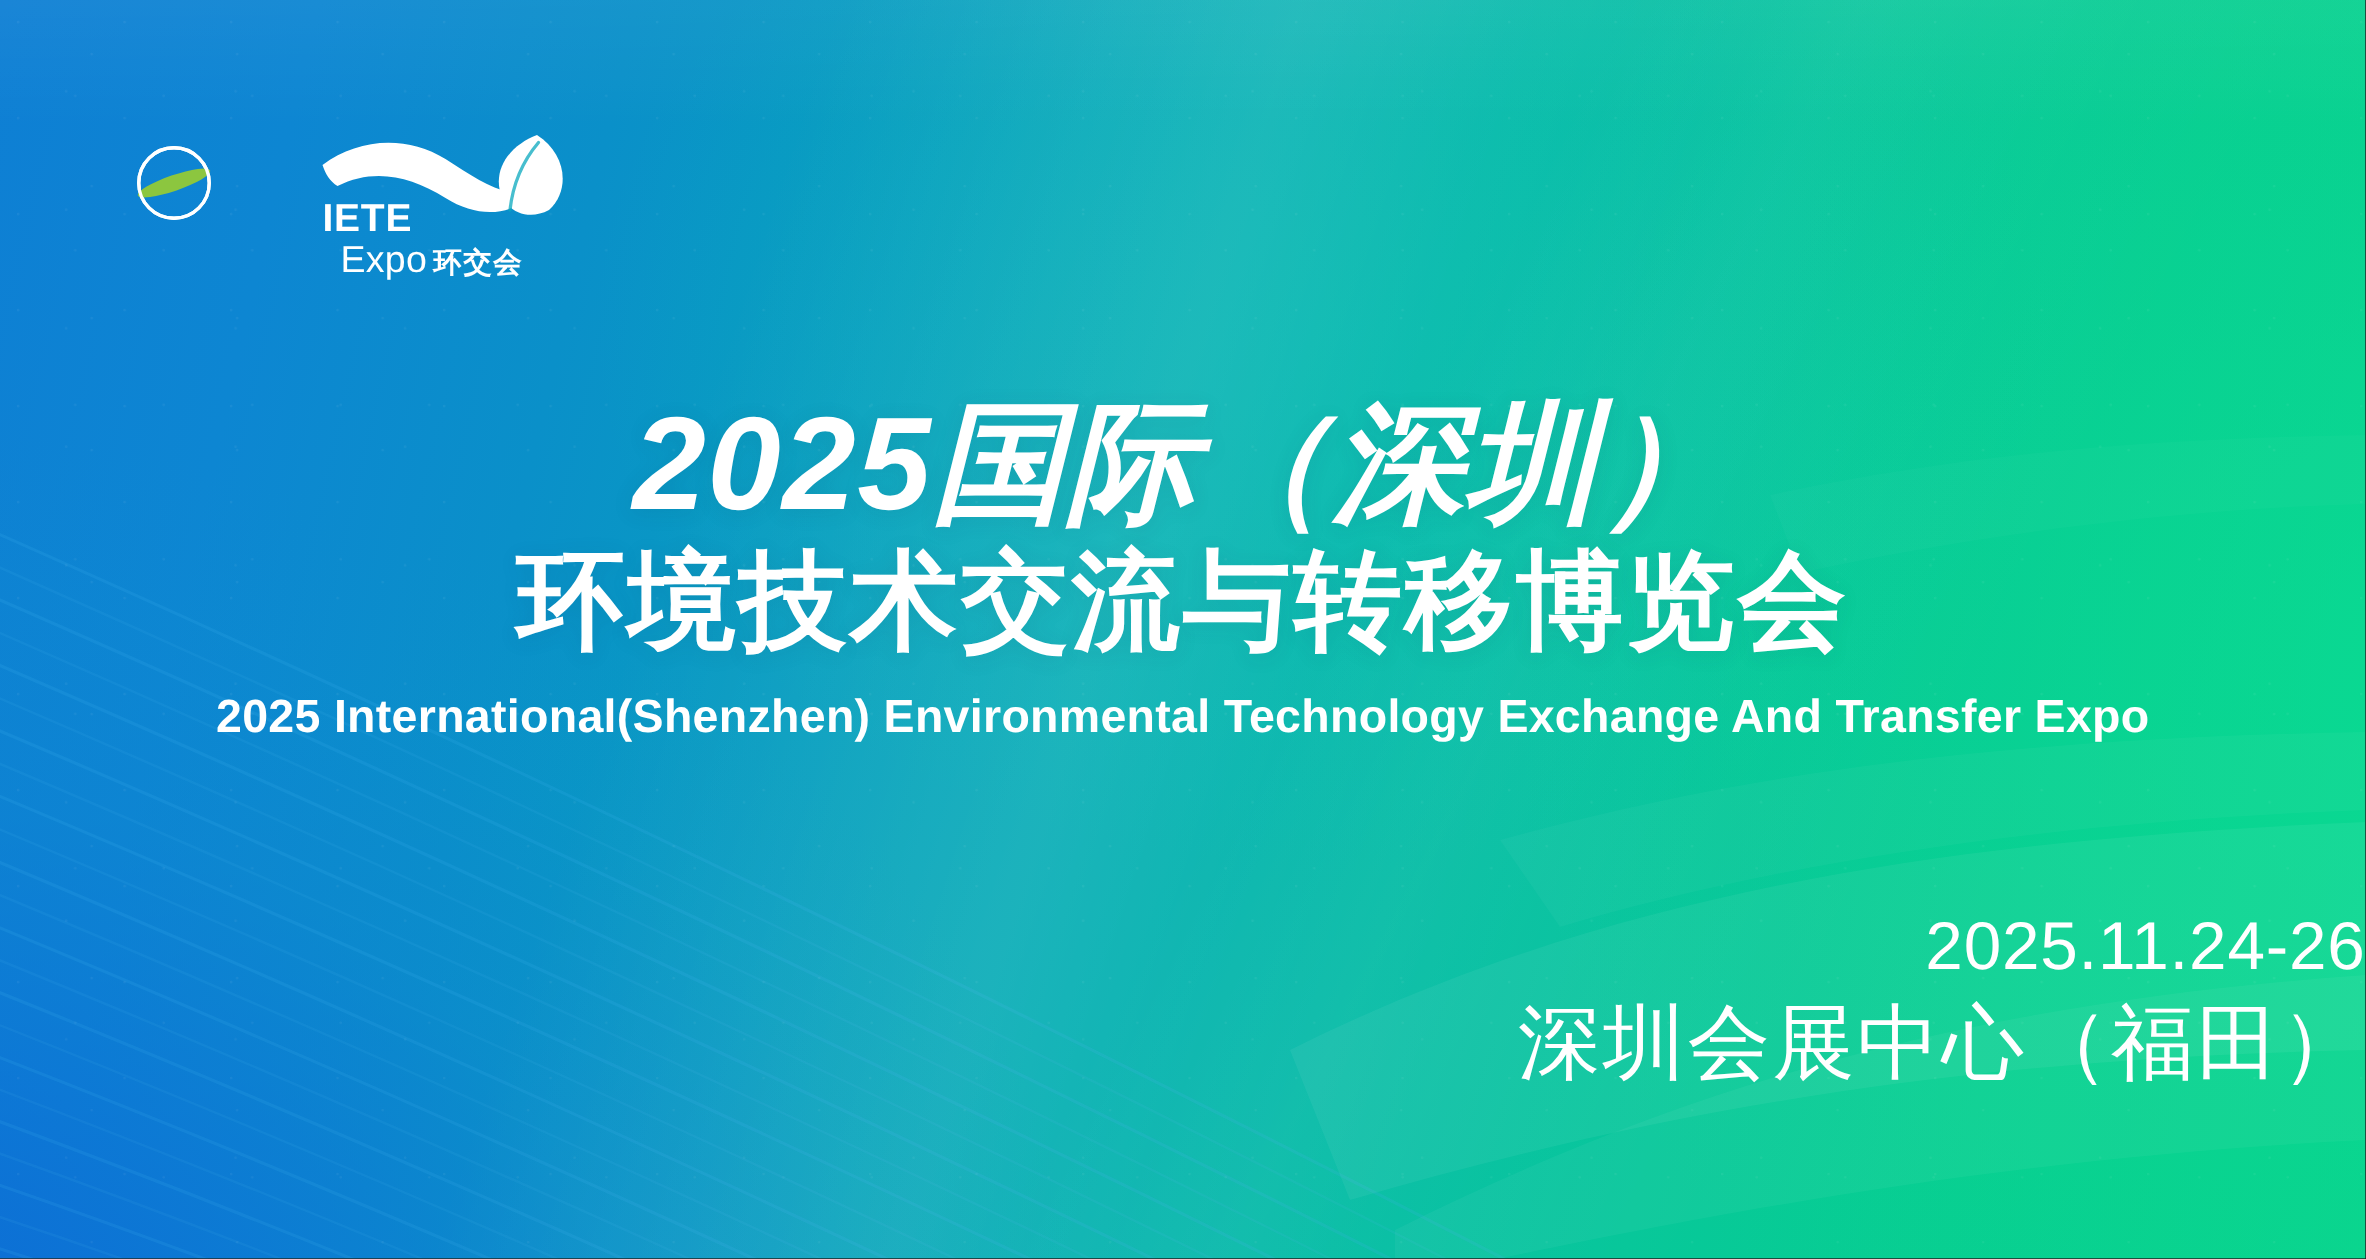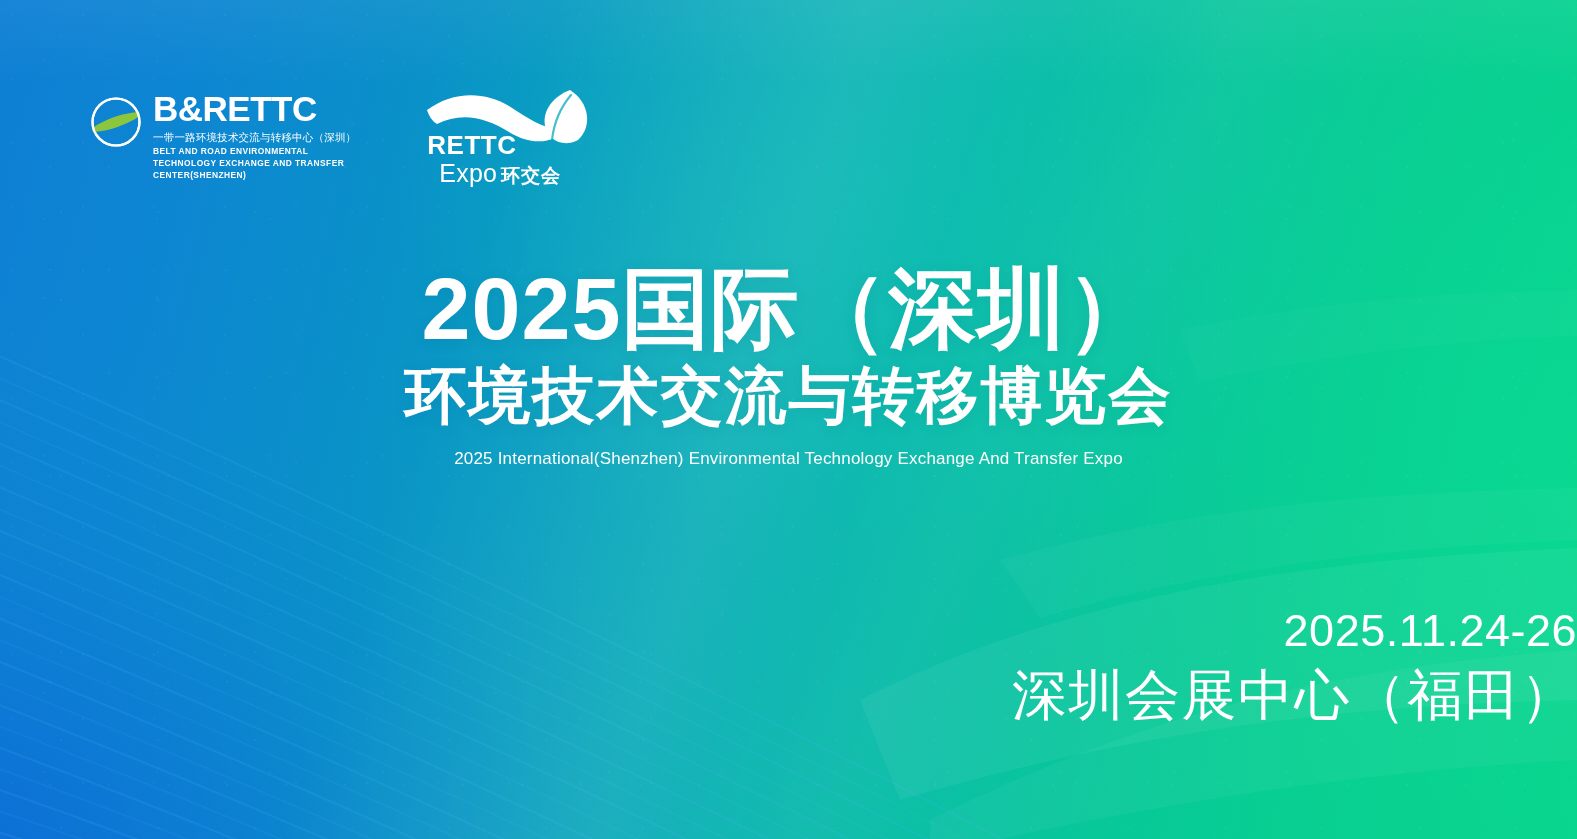--- a/index.html
+++ b/index.html
@@ -198,35 +198,36 @@
     text-align: center;
   }
   .title-line1 {
     color: #ffffff;
     font-size: 88px;
     font-weight: 700;
     line-height: 1.06;
     letter-spacing: 1px;
     white-space: nowrap;
     text-shadow: 0 2px 14px rgba(0,60,90,0.10);
+    font-style: italic;
   }
   .title-line2 {
     color: #ffffff;
-    font-size: 62px;
+    font-size: 72px;
     font-weight: 700;
     line-height: 1.06;
     letter-spacing: 2px;
     white-space: nowrap;
     margin-top: 8px;
     text-shadow: 0 2px 14px rgba(0,60,90,0.10);
   }
   .title-en {
     color: #ffffff;
-    font-size: 17px;
-    font-weight: 400;
+    font-size: 31px;
+    font-weight: 700;
     letter-spacing: 0.2px;
     white-space: nowrap;
     margin-top: 20px;
   }
 
   
   .meta-block {
     position: absolute;
     left: 0;
     right: 0;
@@ -314,46 +315,37 @@
       <div class="brettc">
         <span class="brettc-mark">
           <svg viewBox="0 0 56 56" aria-hidden="true">
             <circle cx="28" cy="28" r="23.5" fill="none" stroke="#ffffff" stroke-width="2.2"></circle>
             <g transform="rotate(-19 28 28)">
               <ellipse cx="28" cy="28" rx="25.5" ry="5.2" fill="#8CC63F"></ellipse>
             </g>
             <circle cx="28" cy="28" r="23.5" fill="none" stroke="#ffffff" stroke-width="2.2"></circle>
           </svg>
         </span>
-        <span class="brettc-text">
-          <div class="brettc-word">B&amp;RETTC</div>
-          <div class="brettc-cn">一带一路环境技术交流与转移中心（深圳）</div>
-          <div class="brettc-en">
-            <div>BELT AND ROAD ENVIRONMENTAL</div>
-            <div>TECHNOLOGY EXCHANGE AND TRANSFER</div>
-            <div>CENTER(SHENZHEN)</div>
-          </div>
-        </span>
       </div>
 
       <span class="logo-div"></span>
 
       <div class="iete">
         <span class="iete-mark">
           <svg viewBox="0 0 172 66" aria-hidden="true">
 
             <path d="M6,22 C 30,4 62,2 88,18 C 110,32 126,44 146,40 C 134,56 110,58 88,44 C 64,29 40,24 16,36 C 11,33 8,28 6,22 Z" fill="#ffffff"></path>
 
             <path d="M149,2 C 168,14 172,38 157,52 C 142,60 127,52 124,38 C 121,22 133,8 149,2 Z" fill="#ffffff"></path>
 
             <path d="M150,7 C 139,20 133,34 131,52" fill="none" stroke="#0AA8BE" stroke-opacity="0.75" stroke-width="2.2" stroke-linecap="round"></path>
           </svg>
         </span>
         <span class="iete-words">
-          <div class="iete-main">RETTC</div>
+          <div class="iete-main">IETE</div>
           <div class="iete-sub">
             <span class="iete-expo">Expo</span>
             <span class="iete-cn">环交会</span>
           </div>
         </span>
       </div>
     </div>
 
 
     <div class="title-block">

